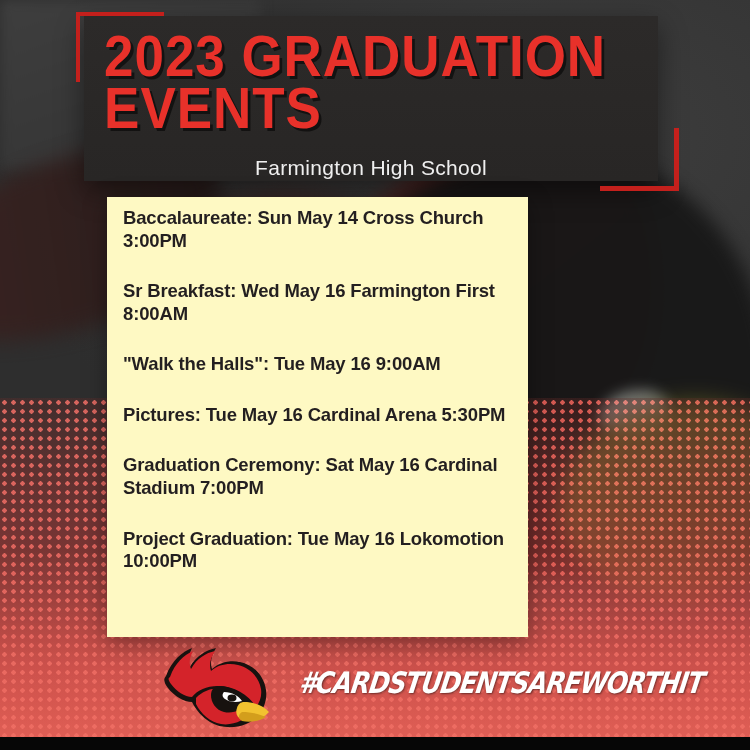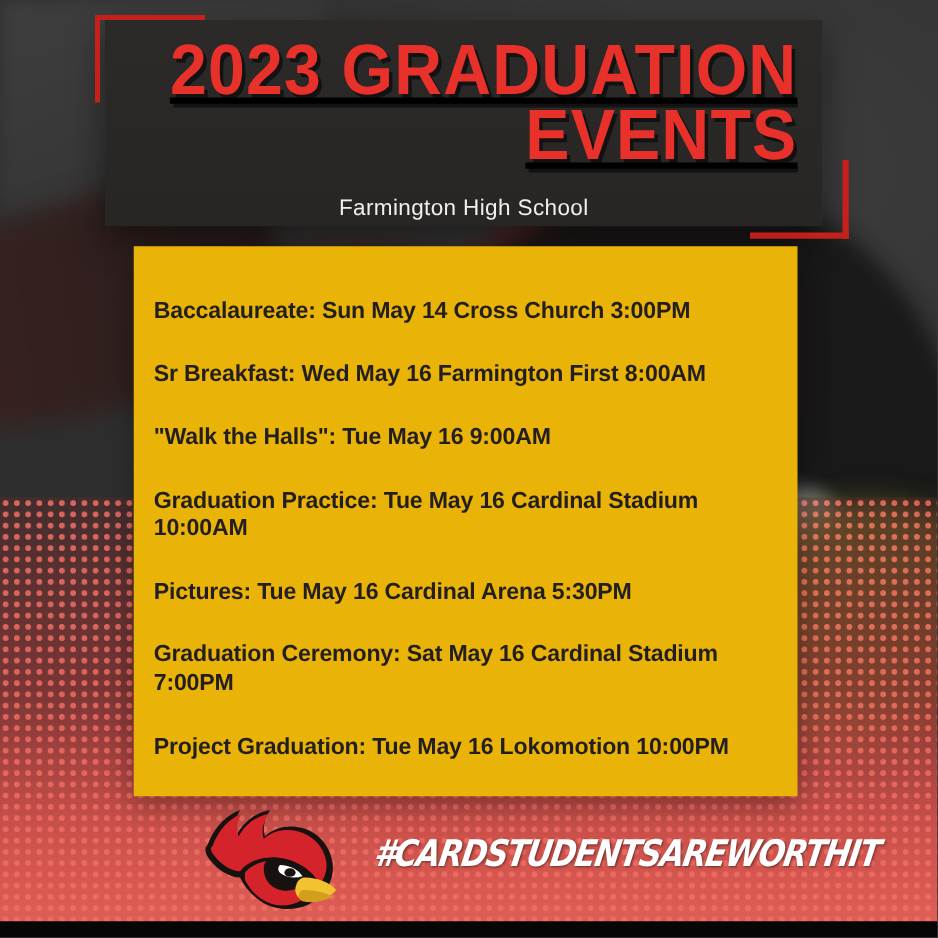--- a/index.html
+++ b/index.html
@@ -159,55 +159,54 @@
     width: 74px;
     height: 58px;
     border-right: 5px solid #c4201c;
     border-bottom: 5px solid #c4201c;
     pointer-events: none;
   }
   .title-wrap {
     position: absolute;
     left: 0; top: 14px;
     width: 574px;
-    text-align: right;
-    text-decoration: underline;
+    text-align: left;
   }
   .title-line {
     font-family: "Liberation Sans Narrow", "Liberation Sans", sans-serif;
     font-weight: bold;
     color: #e8312a;
     letter-spacing: 1px;
     line-height: .92;
     text-shadow: 3px 3px 0 rgba(0,0,0,.55);
     transform: scaleX(.93);
   }
   .title-line-1 { font-size: 57px; }
   .title-line-2 { font-size: 57px; }
   .subtitle {
     position: absolute;
     left: 0;
     top: 140px;
     width: 574px;
     text-align: center;
     color: #efefef;
-    font-size: 18px;
+    font-size: 21px;
     letter-spacing: .3px;
   }
 
   
   .events-card {
     position: absolute;
     left: 107px;
     top: 197px;
-    width: 531px;
+    width: 421px;
     height: 440px;
-    background: #eab308;
+    background: #fef9c3;
     box-shadow: 0 6px 22px rgba(0,0,0,.35);
-    padding: 40px 18px 0 16px;
+    padding: 10px 18px 0 16px;
     box-sizing: border-box;
   }
   .event-line {
     color: #231f20;
     font-size: 18.5px;
     font-weight: bold;
     line-height: 1.22;
     letter-spacing: -.15px;
     margin: 0 0 28px 0;
   }
@@ -269,21 +268,20 @@
     </div>
     <div class="subtitle">Farmington High School</div>
   </div>
   <div class="corner-tl"></div>
   <div class="corner-br"></div>
 
   <div class="events-card">
     <p class="event-line">Baccalaureate: Sun May 14 Cross Church 3:00PM</p>
     <p class="event-line">Sr Breakfast: Wed May 16 Farmington First 8:00AM</p>
     <p class="event-line">"Walk the Halls": Tue May 16 9:00AM</p>
-    <p class="event-line">Graduation Practice: Tue May 16 Cardinal Stadium 10:00AM</p>
     <p class="event-line">Pictures: Tue May 16 Cardinal Arena 5:30PM</p>
     <p class="event-line">Graduation Ceremony: Sat May 16 Cardinal Stadium 7:00PM</p>
     <p class="event-line">Project Graduation: Tue May 16 Lokomotion 10:00PM</p>
   </div>
 
   <div class="footer">
     <svg class="cardinal-logo" viewBox="0 0 125 100">
 
       <path d="M18 34 C24 18 34 10 44 6 C40 14 40 20 42 25 C48 14 58 8 68 6 C63 14 62 21 64 27
                C72 20 82 18 92 20 C106 23 116 34 118 48 C120 62 112 76 98 82 C86 87 72 86 62 80

